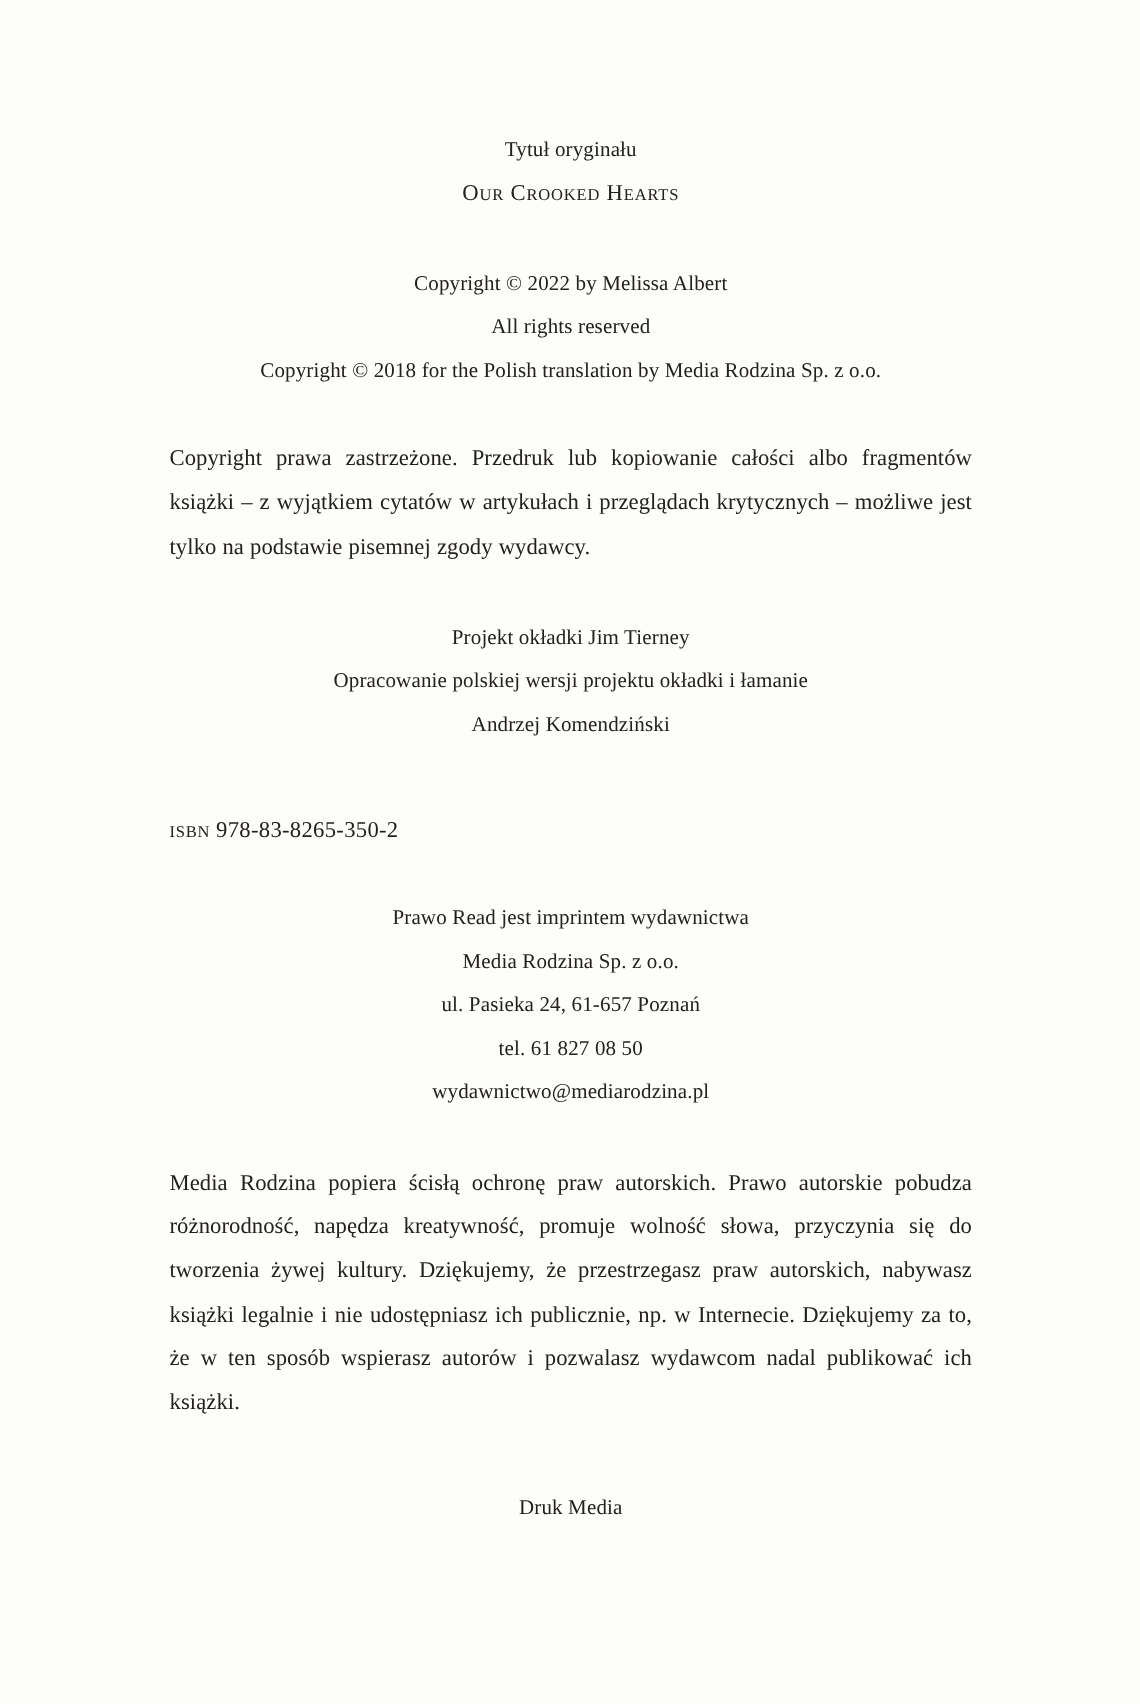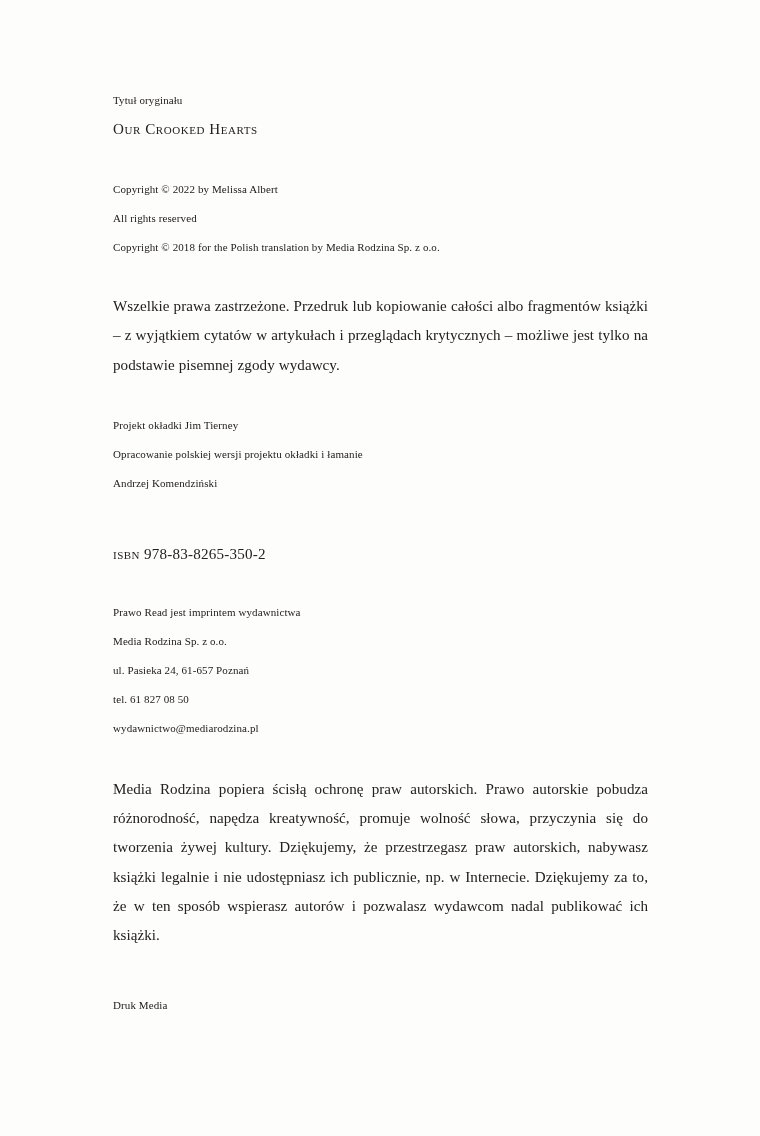--- a/index.html
+++ b/index.html
@@ -22,40 +22,42 @@
     padding: 86px 112px 0 113px;
   }
   .block {
     margin: 0 0 30px 0;
     width: 535px;
   }
   .block:last-child {
     margin-bottom: 0;
   }
   .line {
-    font-size: 11px;
+    font-size: 14px;
     line-height: 29px;
     letter-spacing: 0.1px;
     white-space: nowrap;
+    text-align: center;
   }
   .para {
     font-size: 15.1px;
     line-height: 29.3px;
     letter-spacing: 0.05px;
     text-align: justify;
     text-justify: inter-word;
     word-spacing: 0.2px;
     hyphens: manual;
   }
   .smallcaps {
     font-variant: small-caps;
     font-size: 15.1px;
     line-height: 29px;
     letter-spacing: 0.55px;
     white-space: nowrap;
+    text-align: center;
   }
   .isbn-line {
     font-size: 15.1px;
     line-height: 29px;
     letter-spacing: 0.2px;
     white-space: nowrap;
   }
   .isbn-label {
     font-variant: small-caps;
     letter-spacing: 0.5px;
@@ -78,21 +80,21 @@
     <div class="smallcaps">Our Crooked Hearts</div>
   </div>
 
   <div class="block gap-copy">
     <div class="line">Copyright © 2022 by Melissa Albert</div>
     <div class="line">All rights reserved</div>
     <div class="line">Copyright © 2018 for the Polish translation by Media Rodzina Sp. z o.o.</div>
   </div>
 
   <div class="block gap-rights">
-    <p class="para">Wszelkie prawa zastrzeżone. Przedruk lub kopiowanie całości albo frag­mentów książki – z wyjątkiem cytatów w artykułach i przeglądach krytycz­nych – możliwe jest tylko na podstawie pisemnej zgody wydawcy.</p>
+    <p class="para">Copyright prawa zastrzeżone. Przedruk lub kopiowanie całości albo frag­mentów książki – z wyjątkiem cytatów w artykułach i przeglądach krytycz­nych – możliwe jest tylko na podstawie pisemnej zgody wydawcy.</p>
   </div>
 
   <div class="block gap-credits">
     <div class="line">Projekt okładki Jim Tierney</div>
     <div class="line">Opracowanie polskiej wersji projektu okładki i łamanie</div>
     <div class="line">Andrzej Komendziński</div>
   </div>
 
   <div class="block gap-isbn">
     <div class="isbn-line"><span class="isbn-label">isbn</span> <span>978-83-8265-350-2</span></div>

